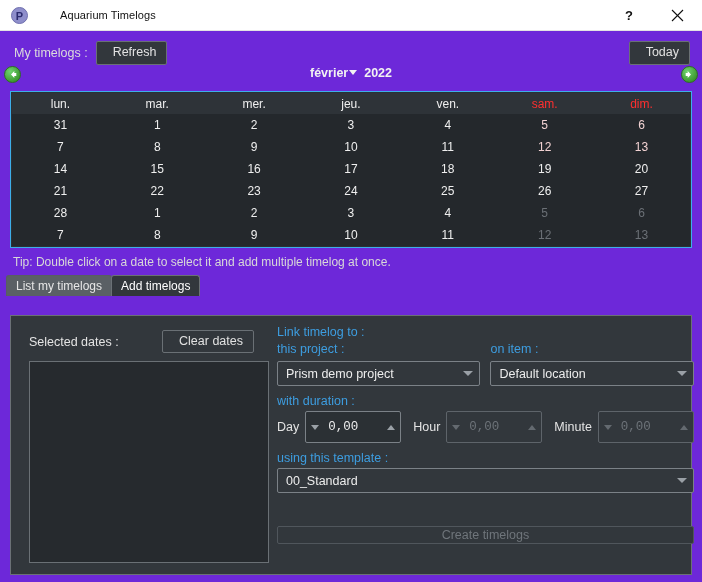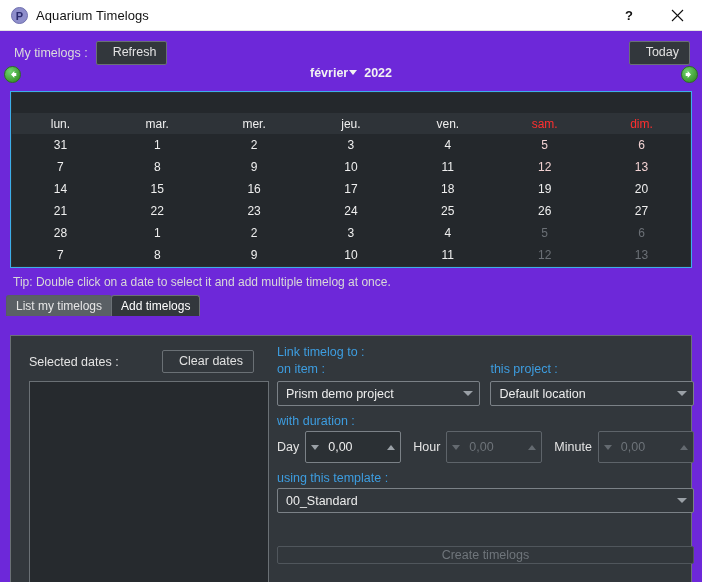--- a/index.html
+++ b/index.html
@@ -37,23 +37,24 @@
     background: #8e8ecb;
     border: 1px solid #6f6fae;
     color: #2b2b6e;
     font-size: 11px;
     font-weight: bold;
     line-height: 17px;
     text-align: center;
     box-sizing: border-box;
   }
   .titlebar-title {
-    font-size: 13px;
+    font-size: 11px;
     color: #121212;
     letter-spacing: 0.1px;
+    margin-left: 24px;
   }
   .titlebar-spacer { flex: 1; }
   .titlebar-btn {
     width: 46px;
     height: 30px;
     display: flex;
     align-items: center;
     justify-content: center;
     color: #101010;
     font-size: 13px;
@@ -144,21 +145,20 @@
     box-sizing: border-box;
   }
   .cal-inner {
     border: 1px solid #2b3035;
     box-sizing: border-box;
   }
   table.cal {
     width: 100%;
     border-collapse: collapse;
     table-layout: fixed;
-    margin-top: 20px;
   }
   table.cal th {
     background: #2e3338;
     color: #efefef;
     font-size: 12px;
     font-weight: normal;
     height: 21px;
     text-align: center;
     padding: 0;
   }
@@ -309,20 +309,21 @@
     height: 24px;
     border: 1px solid #7b8187;
     border-radius: 2px;
     background: #2b3034;
     display: flex;
     align-items: center;
     justify-content: space-between;
     padding: 15px 5px;
     box-sizing: border-box;
     margin-right: 12px;
+    font-family: Liberation Mono, monospace;
   }
   .spin.disabled {
     background: #32373c;
     border-color: #5e646a;
   }
   .spin-val {
     flex: 1;
     text-align: left;
     padding-left: 9px;
     font-size: 12.5px;
@@ -496,24 +497,24 @@
           <button class="btn">Clear dates</button>
         </div>
         <div class="dates-box"></div>
       </div>
 
       <div class="panel-right">
         <span class="blue-label">Link timelog to :</span>
 
         <div class="field-row">
           <div class="field-col">
+            <span class="blue-label">this project :</span>
+          </div>
+          <div class="field-col">
             <span class="blue-label">on item :</span>
-          </div>
-          <div class="field-col">
-            <span class="blue-label">this project :</span>
           </div>
         </div>
 
         <div class="field-row">
           <div class="field-col">
             <div class="combo">
               <span class="combo-text">Prism demo project</span>
               <span class="caret-down"></span>
             </div>
           </div>

